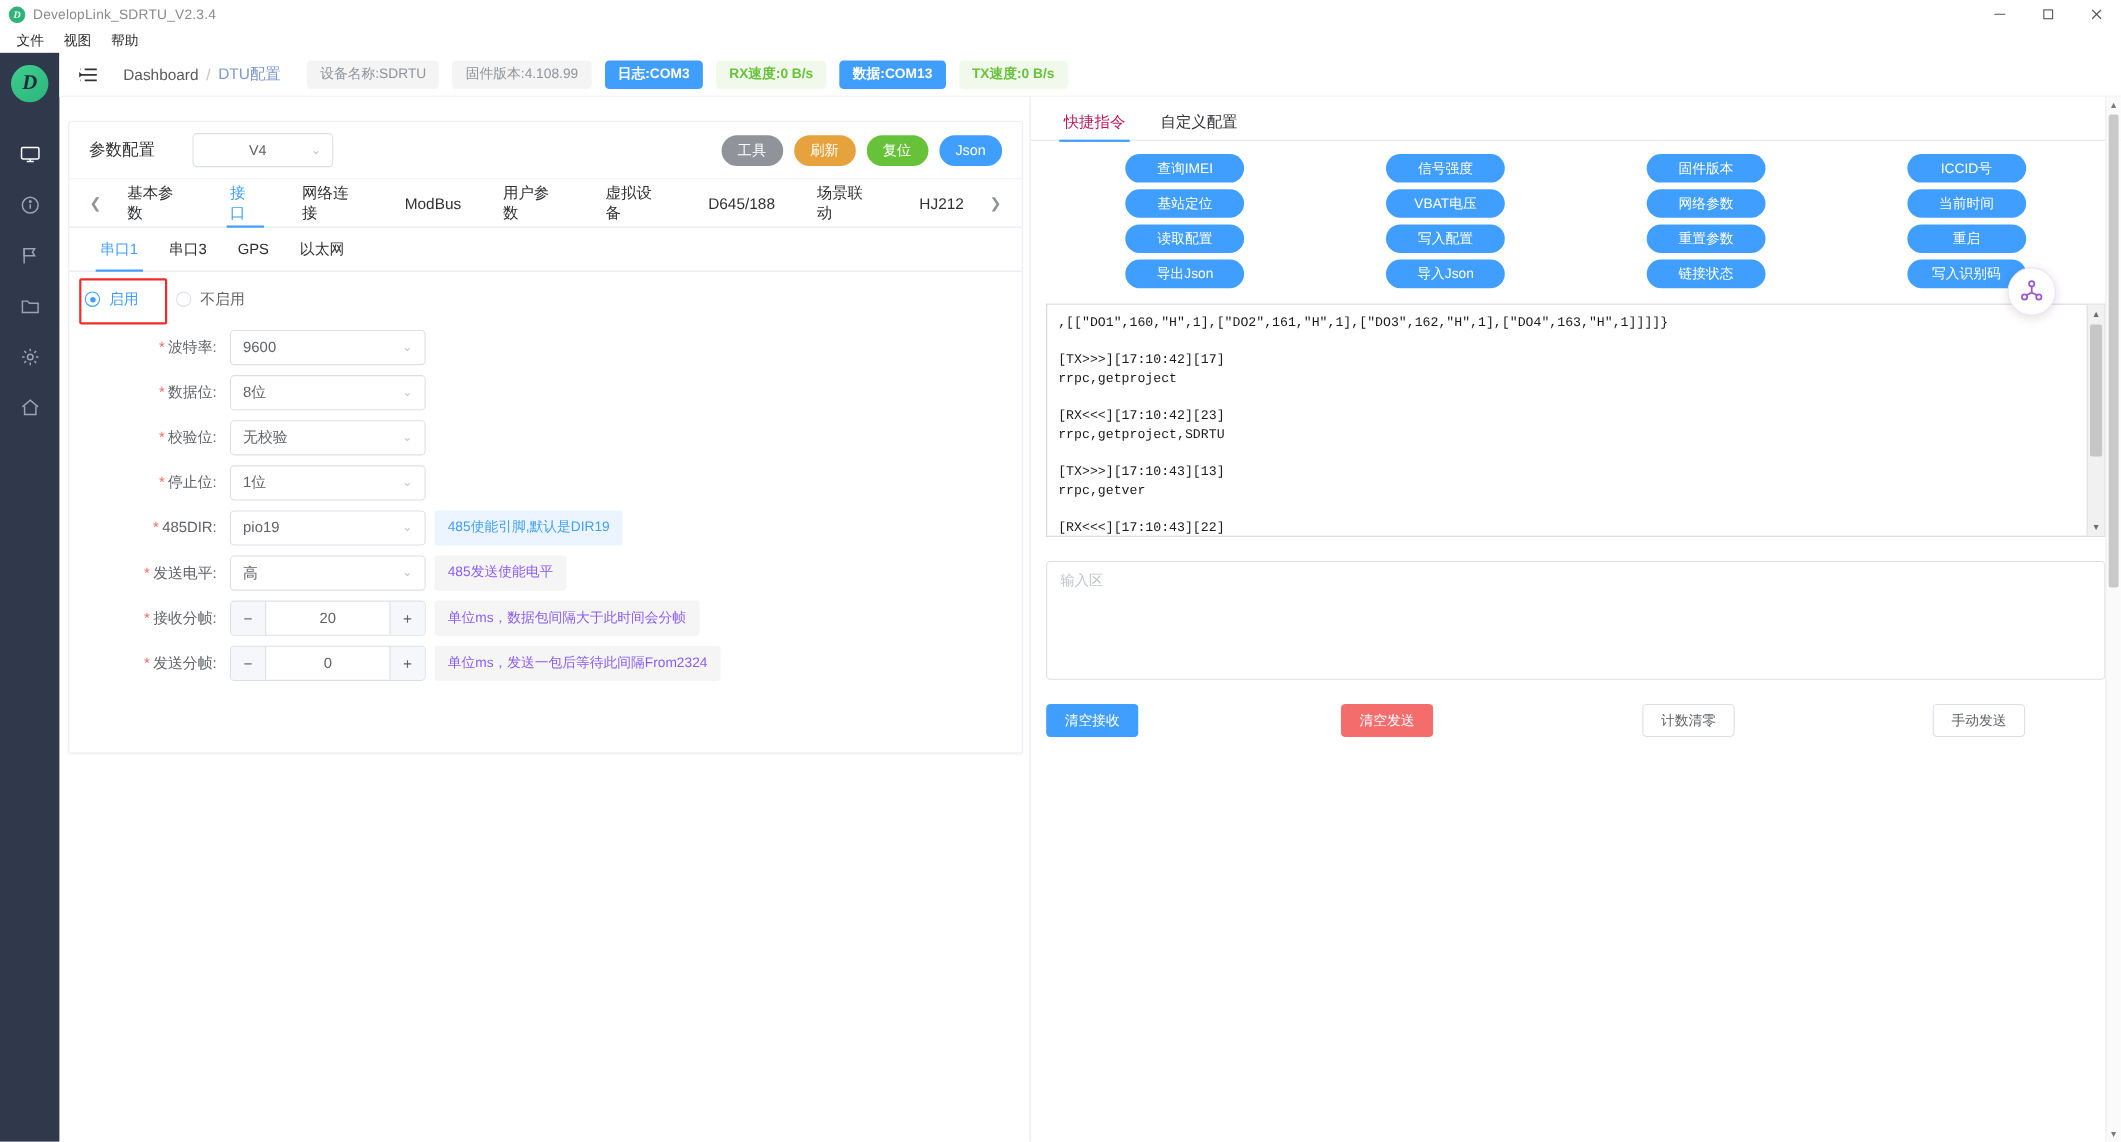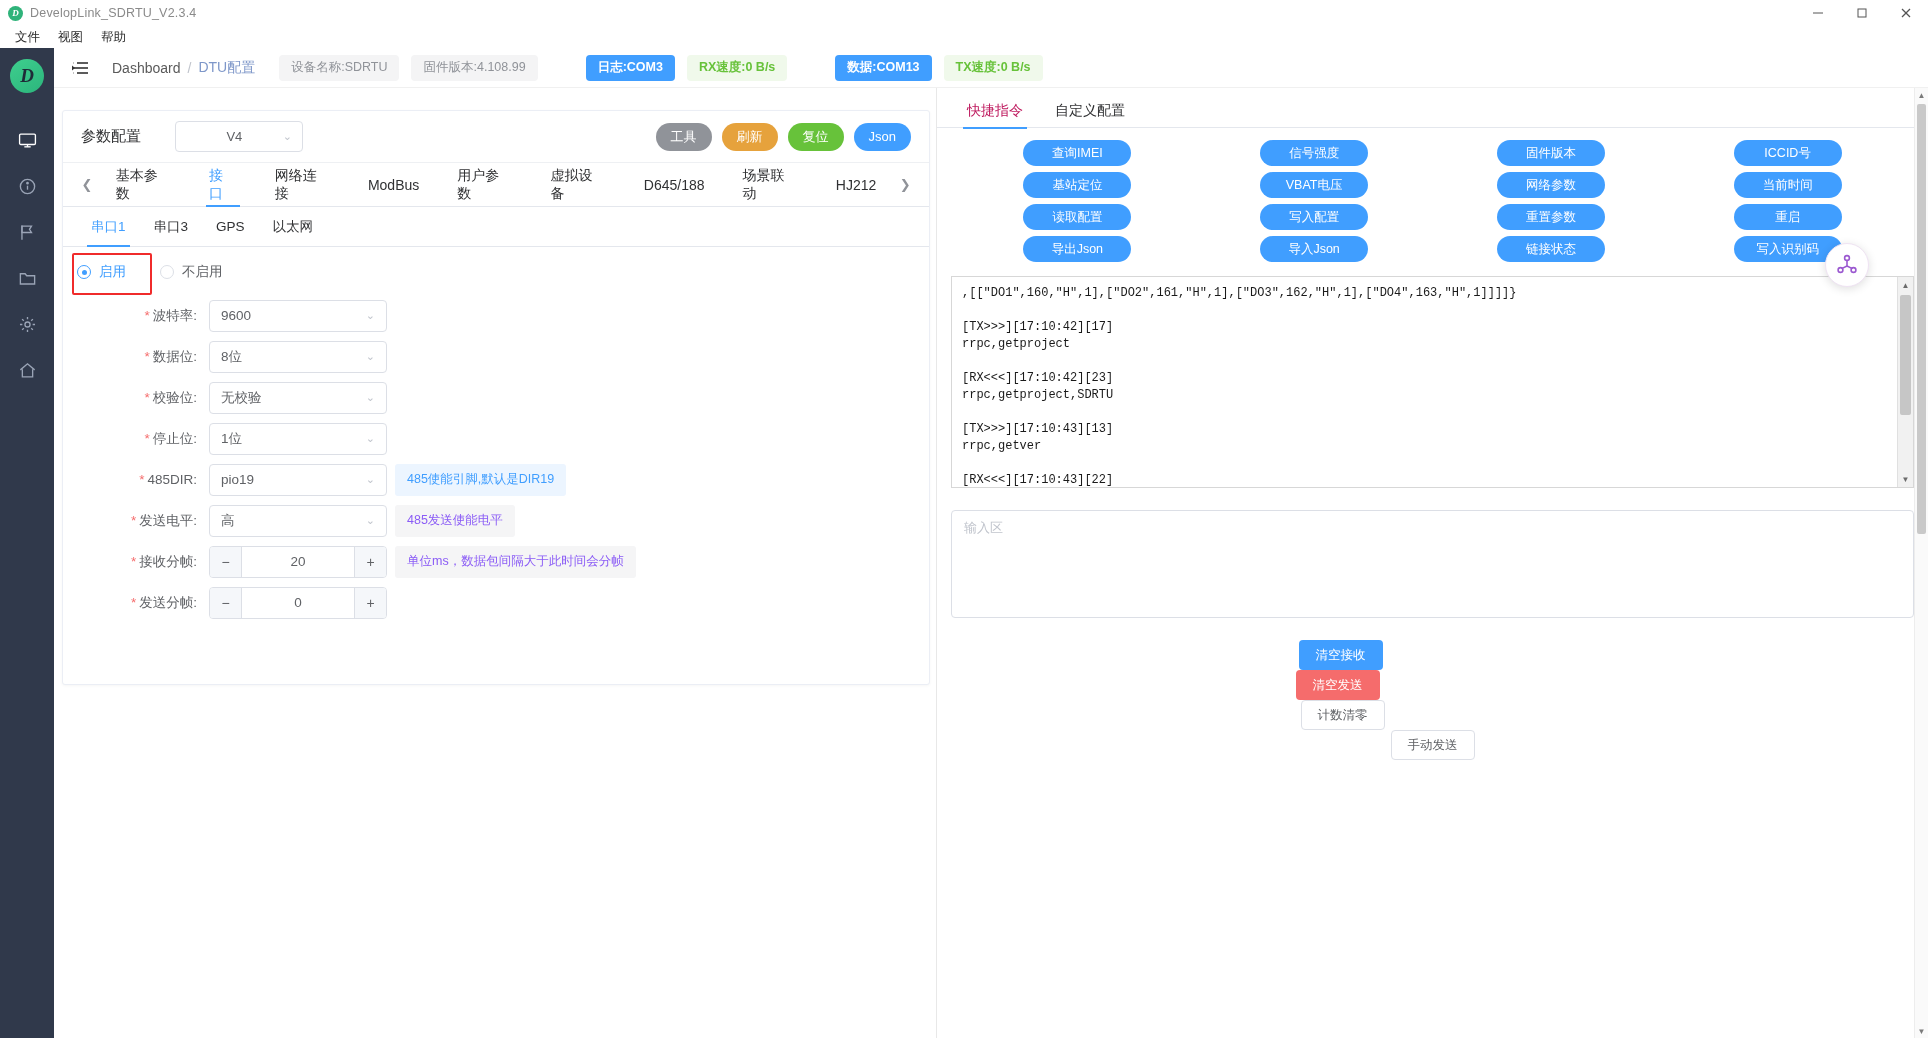--- a/index.html
+++ b/index.html
@@ -74,21 +74,21 @@
   .crumbs { margin-left: 18px; font-size: 14px; color: #5a5a5a; display:flex; align-items:center; gap:7px;}
   .crumbs .sep { color: #c0c4cc; }
   .crumbs .cur { color: #7e97c9; cursor:pointer;}
   .badges { display:flex; align-items:center; gap: 12px; margin-left: 24px; }
   .badge {
     height: 26px; padding: 0 12px; border-radius: 4px; font-size: 12.5px;
     display:flex; align-items:center; justify-content:center; white-space: nowrap;
     cursor: default;
   }
   .badge.grey { background:#f4f4f5; color:#909399; }
-  .badge.blue { background:#409eff; color:#fff; font-weight:bold;margin-left:36px;}
+  .badge.blue { background:#409eff; color:#fff; font-weight:bold;}
   .badge.green { background:#f0f9eb; color:#67c23a; font-weight:bold;}
 
   
   .left-panel {
     position:absolute; left: 62px; top: 110px; width: 868px; height: 575px;
     background:#fff; border:1px solid #ebeef5; border-radius: 3px;
     box-shadow: 0 1px 3px rgba(0,0,0,.04);
   }
   .lp-head {
     height: 52px; display:flex; align-items:center; padding: 0 18px;
@@ -230,21 +230,21 @@
   .input-area {
     margin: 22px 14px 0 14px; height: 108px; border:1px solid #dcdfe6; border-radius:4px;
     padding: 8px 12px; font-size: 13px; color:#c0c4cc; background:#fff;
   }
 
   .status-row { display:flex; align-items:center; margin: 16px 14px 0 14px; font-size:13px; color:#606266; }
   .chk { display:flex; align-items:center; gap:8px; cursor:pointer; }
   .chk .box { width:13px; height:13px; border:1px solid #dcdfe6; border-radius:2px; background:#fff;}
   .st-cell { font-size: 13px; color:#606266; }
 
-  .btn-row { display:flex; align-items:center; margin: 22px 14px 0 14px; flex-direction: column; }
+  .btn-row { display:flex; align-items:center; margin: 22px 14px 0 14px; }
   .abtn {
     height: 30px; padding: 0 16px; border-radius:4px; font-size:12.5px; cursor:pointer;
     display:flex; align-items:center; justify-content:center; border:1px solid transparent;
     font-family: inherit;
   }
   .abtn.blue { background:#409eff; color:#fff; }
   .abtn.red { background:#f56c6c; color:#fff; }
   .abtn.plain { background:#fff; color:#606266; border:1px solid #dcdfe6; }
 
   
@@ -477,20 +477,21 @@
         <div class="hint grey">单位ms，数据包间隔大于此时间会分帧</div>
       </div>
 
       <div class="frow">
         <div class="flabel"><span class="req">*</span><span>发送分帧:</span></div>
         <div class="stepper">
           <div class="sbtn minus">−</div>
           <div class="sval">0</div>
           <div class="sbtn plus">+</div>
         </div>
+        <div class="hint grey">单位ms，发送一包后等待此间隔From2324</div>
       </div>
     </div>
   </div>
 
   <div class="right-panel">
     <div class="rp-tabs">
       <div class="rp-tab active">快捷指令</div>
       <div class="rp-tab">自定义配置</div>
     </div>
 

